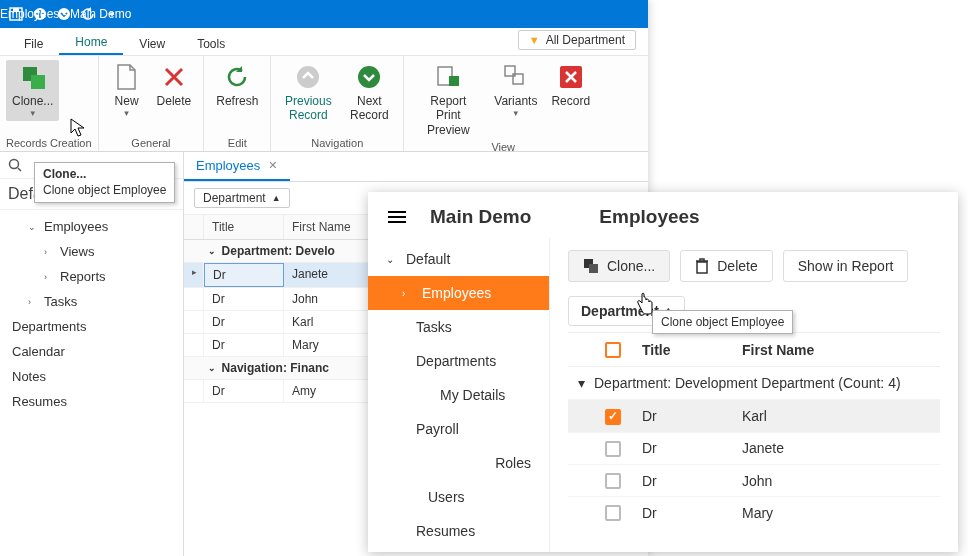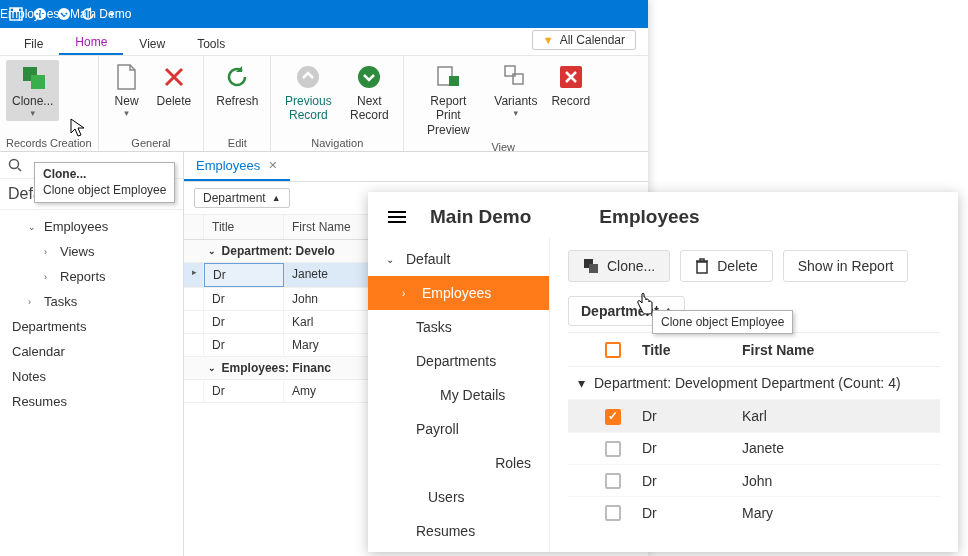--- a/index.html
+++ b/index.html
@@ -7,21 +7,21 @@
 
 
 .win { position: absolute; left: 0; top: 0; width: 648px; height: 556px; background: #fff; box-shadow: 2px 0 8px rgba(0,0,0,.15); }
 .titlebar { height: 28px; background: #0177d7; color: #fff; display: flex; align-items: center; position: relative; }
 .tb-icons { display: flex; gap: 8px; padding-left: 8px; }
 .tb-icons .ic { width: 16px; height: 16px; display: flex; align-items: center; justify-content: center; }
 .tb-title { position: absolute; left: 0; right: 0; font-size: 12px; pointer-events: none; }
 
 .menubar { height: 28px; display: flex; align-items: flex-end; padding: 0 8px; gap: 0; border-bottom: 1px solid #e6e6e6; position: relative; }
 .menubar .mi { padding: 4px 16px; font-size: 12px; cursor: pointer; }
-.menubar .mi.active { color: #a21caf; border-bottom: 2px solid #0078d7; }
+.menubar .mi.active { color: #0f766e; border-bottom: 2px solid #0078d7; }
 .filterbar { position: absolute; right: 12px; top: 2px; display: flex; align-items: center; gap: 6px; border: 1px solid #ccc; padding: 2px 10px; font-size: 12px; background: #fff; border-radius: 2px; }
 .funnel { color: #f5a623; font-size: 11px;}
 
 .ribbon { height: 96px; display: flex; border-bottom: 1px solid #d9d9d9; background: #fdfdfd; }
 .rgroup { border-right: 1px solid #e4e4e4; display: flex; flex-direction: column; justify-content: space-between; padding: 4px 6px 2px; }
 .rbtns { display: flex; gap: 2px; align-items: flex-start; }
 .rbtn { text-align: center; padding: 2px 6px; cursor: pointer; font-size: 12px; line-height: 1.2; min-width: 44px; border-radius: 2px; }
 .rbtn.sel { background: #d9d9d9; }
 .rbtn .ricon { width: 30px; height: 30px; margin: 0 auto 2px; display: flex; align-items: center; justify-content: center; }
 .rbtn.drop::after { content: "▾"; display: block; font-size: 9px; color: #666; }
@@ -136,21 +136,21 @@
     <div class="tb-title">Employees - Main Demo</div>
   </div>
 
   <div class="menubar">
     <div class="mi">File</div>
     <div class="mi active">Home</div>
     <div class="mi">View</div>
     <div class="mi">Tools</div>
     <div class="filterbar">
       <span class="funnel">▼</span>
-      <span>All Calendar</span>
+      <span>All Department</span>
     </div>
   </div>
 
   <div class="ribbon">
     <div class="rgroup">
       <div class="rbtns">
         <div class="rbtn sel drop">
           <div class="ricon">
               <svg width="28" height="28">
                 <rect x="4" y="4" width="14" height="14" fill="#2e8b3d"></rect>
@@ -343,21 +343,21 @@
           <div class="gc c-title">Dr</div>
           <div class="gc c-fn">Karl</div>
         </div>
         <div class="grid-row">
           <div class="gc row-mark"></div>
           <div class="gc c-title">Dr</div>
           <div class="gc c-fn">Mary</div>
         </div>
         <div class="grid-group">
             <span style="font-size:9px;">⌄</span>
-            <span>Employees: Financ</span>
+            <span>Navigation: Financ</span>
           </div>
         <div class="grid-row">
           <div class="gc row-mark"></div>
           <div class="gc c-title">Dr</div>
           <div class="gc c-fn">Amy</div>
         </div>
       </div>
     </div>
   </div>
 </div>

